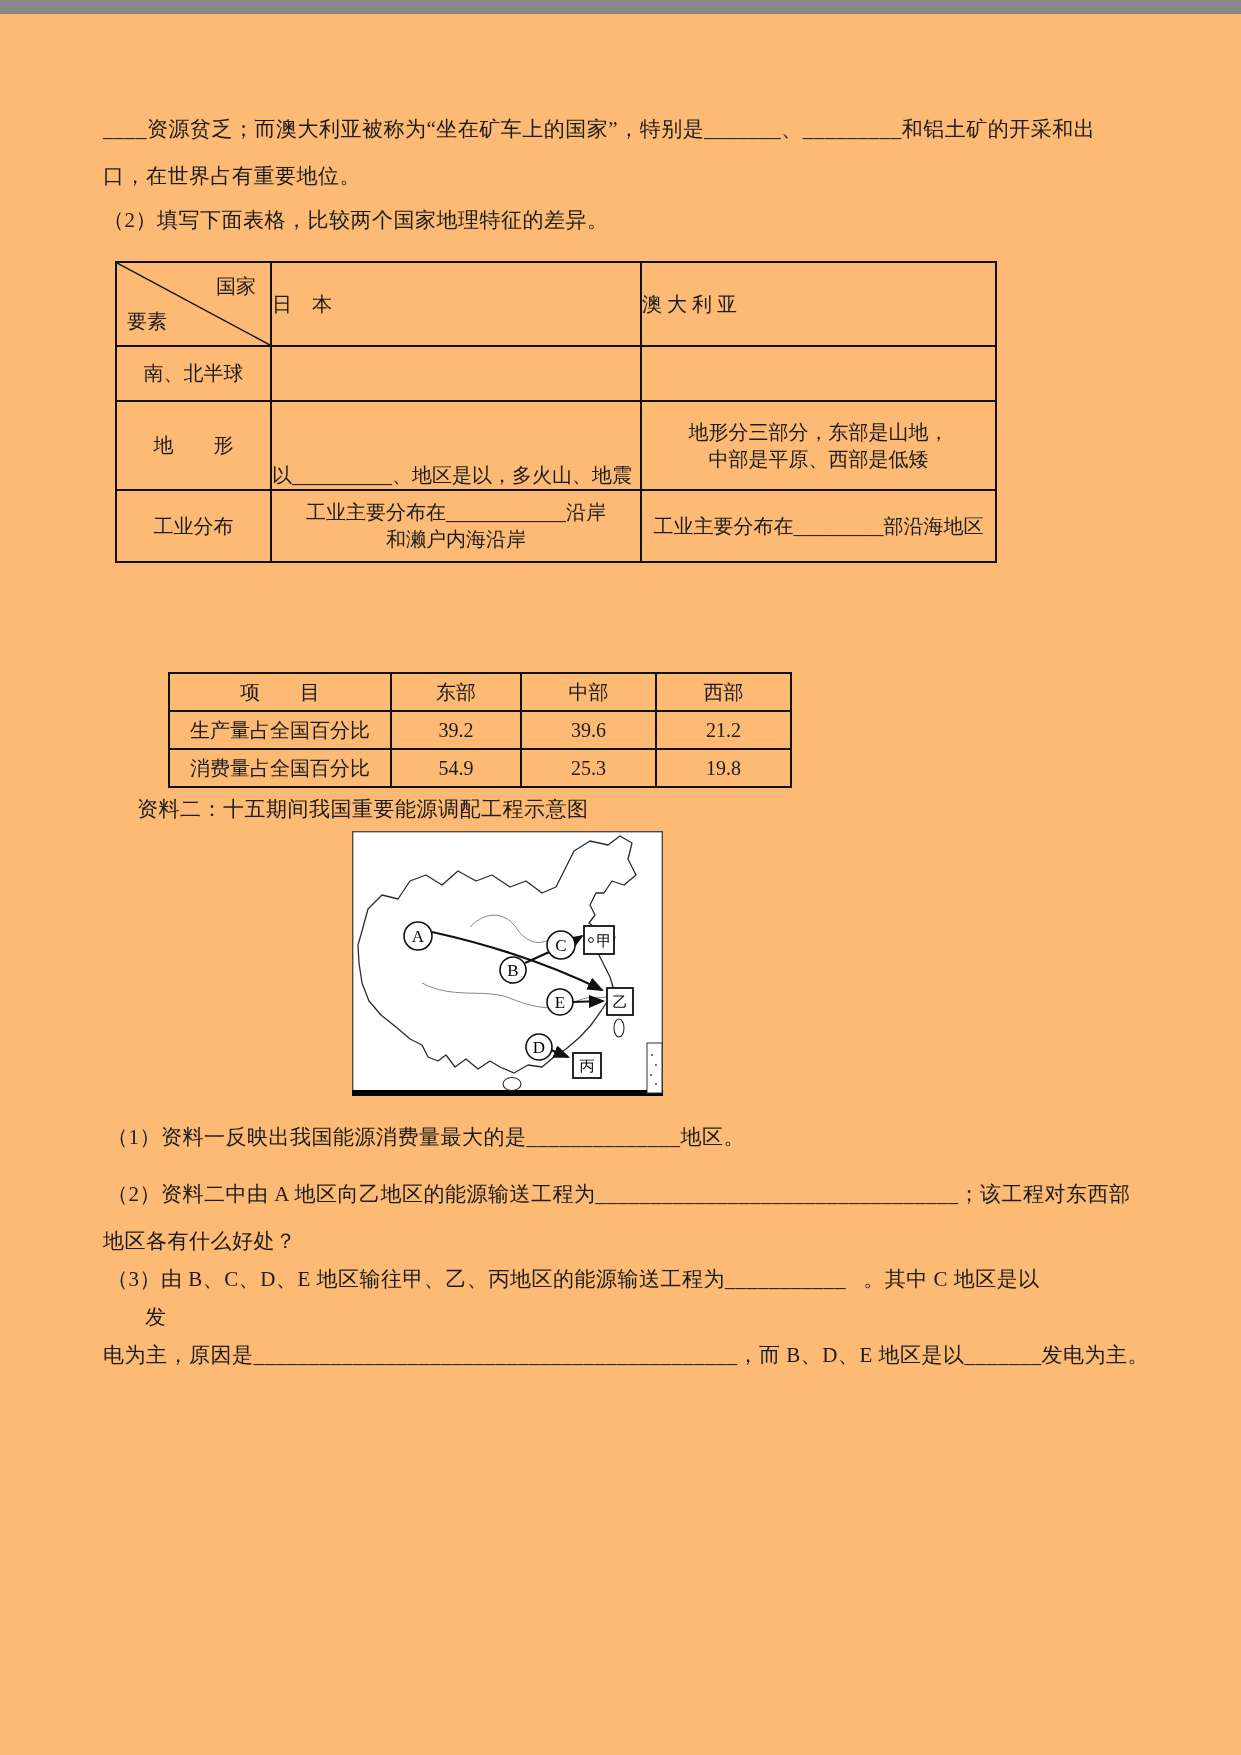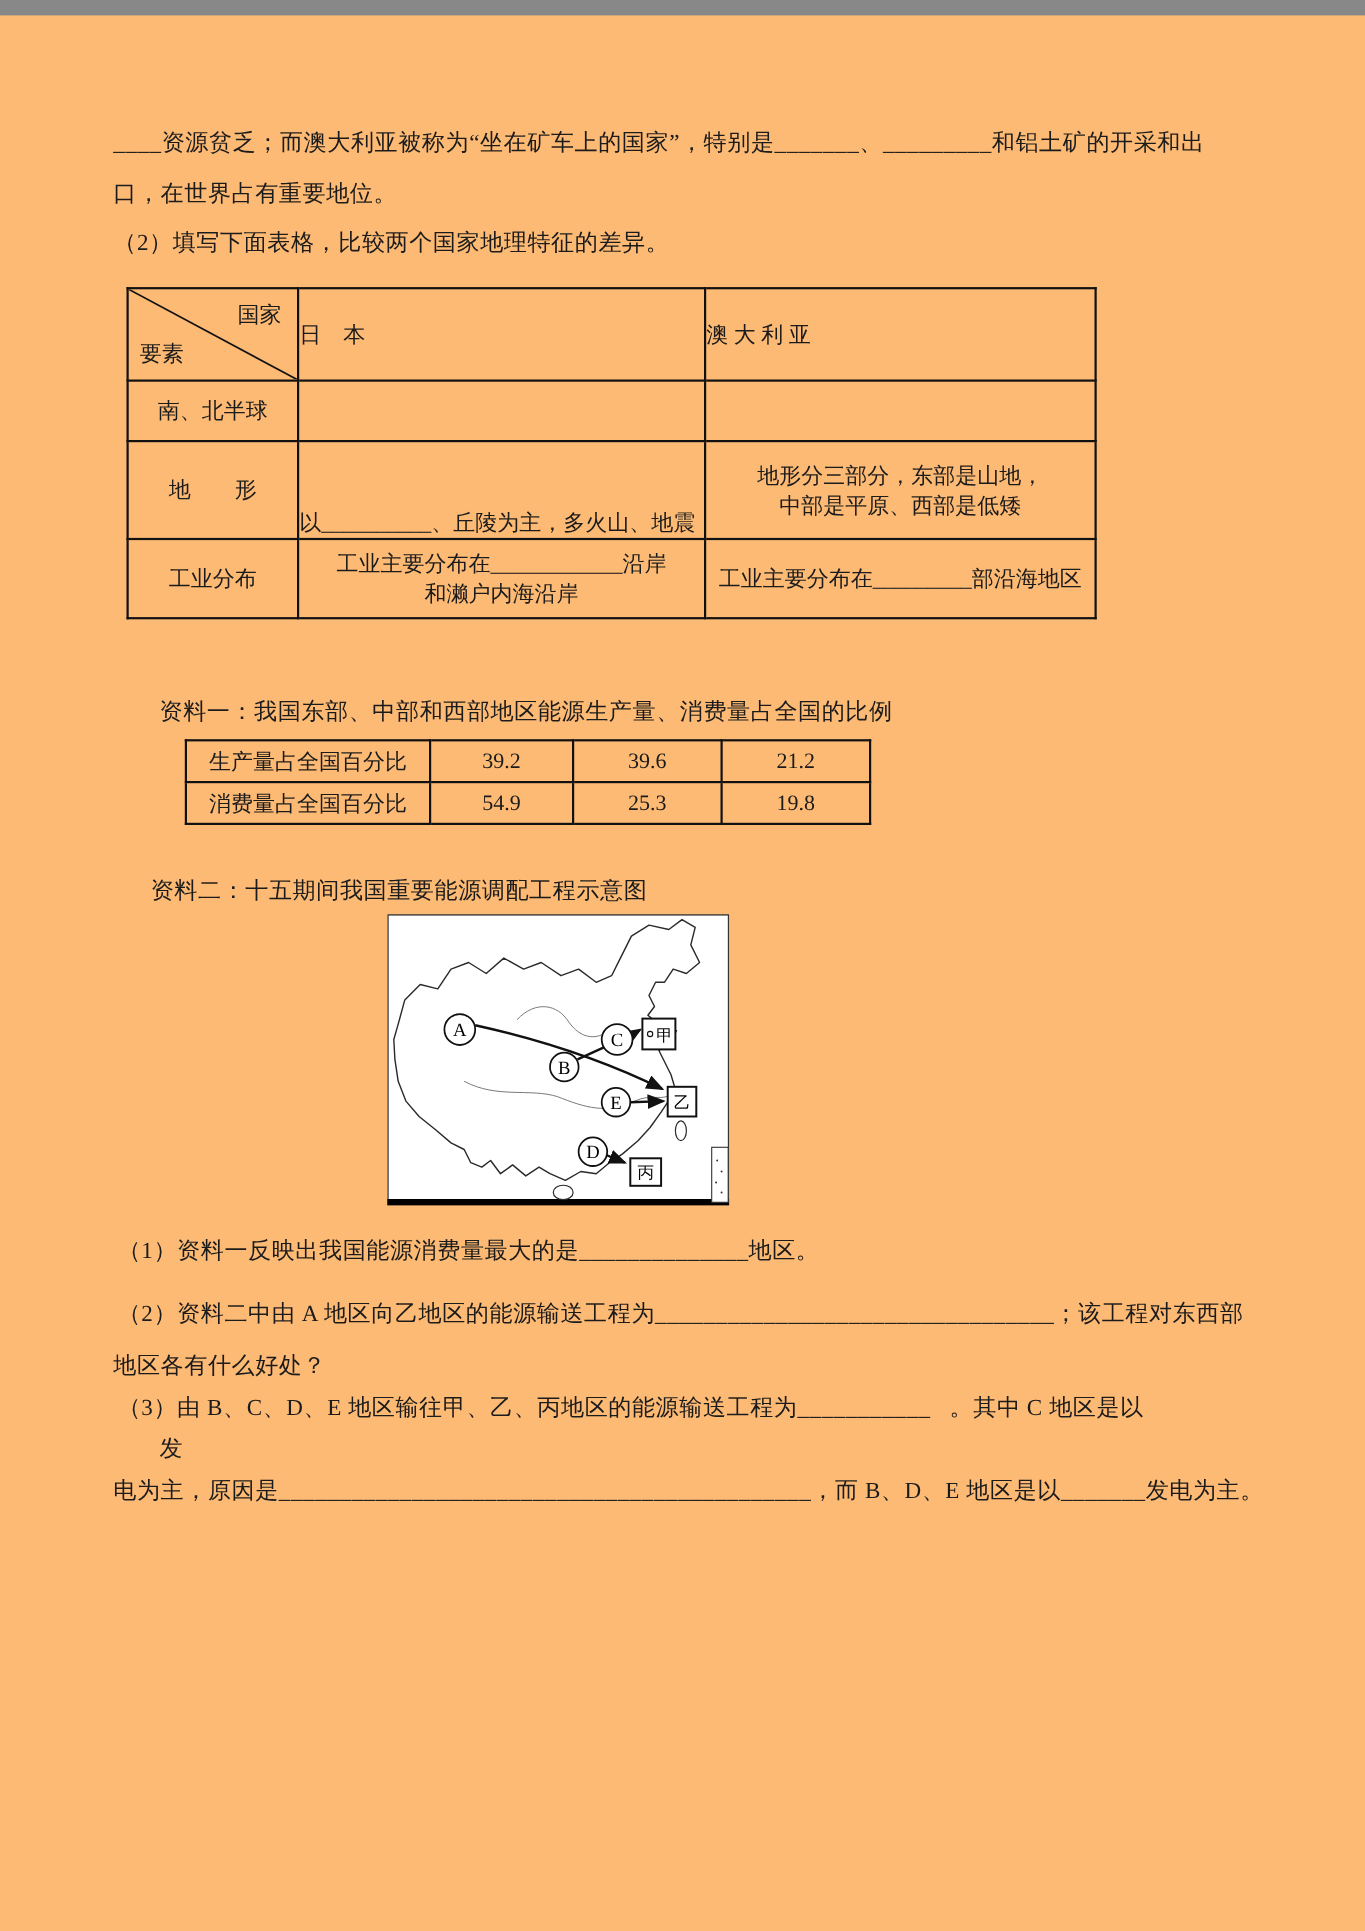--- a/index.html
+++ b/index.html
@@ -54,47 +54,52 @@
       <td class="hdr">日　本</td>
       <td class="hdr">澳  大  利  亚</td>
     </tr>
     <tr style="height:55px;">
       <td class="cell-center">南、北半球</td>
       <td></td>
       <td></td>
     </tr>
     <tr style="height:89px;">
       <td class="cell-center">地　　形</td>
-      <td class="cell-bottom">以__________、丘陵为主，多火山、地震</td>
+      <td class="cell-bottom">以__________、地区是以，多火山、地震</td>
       <td class="cell-center two-line">
         <span>地形分三部分，东部是山地，</span>
         <span>中部是平原、西部是低矮</span>
       </td>
     </tr>
     <tr style="height:72px;">
       <td class="cell-center">工业分布</td>
       <td class="cell-center two-line">
         <span>工业主要分布在____________沿岸</span>
         <span>和濑户内海沿岸</span>
       </td>
       <td class="cell-center">工业主要分布在_________部沿海地区</td>
     </tr>
   </tbody>
     </table>
 
-  <div class="t" style="left:145px;top:618px;">资料一：我国东部、中部和西部地区能源生产量、消费量占全国的比例</div>
 
   <table class="energy">
     <colgroup>
         <col style="width:222px">
         <col style="width:130px">
         <col style="width:135px">
         <col style="width:135px">
       </colgroup>
     <tbody>
+        <tr>
+      <td>项　　目</td>
+      <td>东部</td>
+      <td>中部</td>
+      <td>西部</td>
+    </tr>
     <tr>
       <td>生产量占全国百分比</td>
       <td>39.2</td>
       <td>39.6</td>
       <td>21.2</td>
     </tr>
     <tr>
       <td>消费量占全国百分比</td>
       <td>54.9</td>
       <td>25.3</td>

